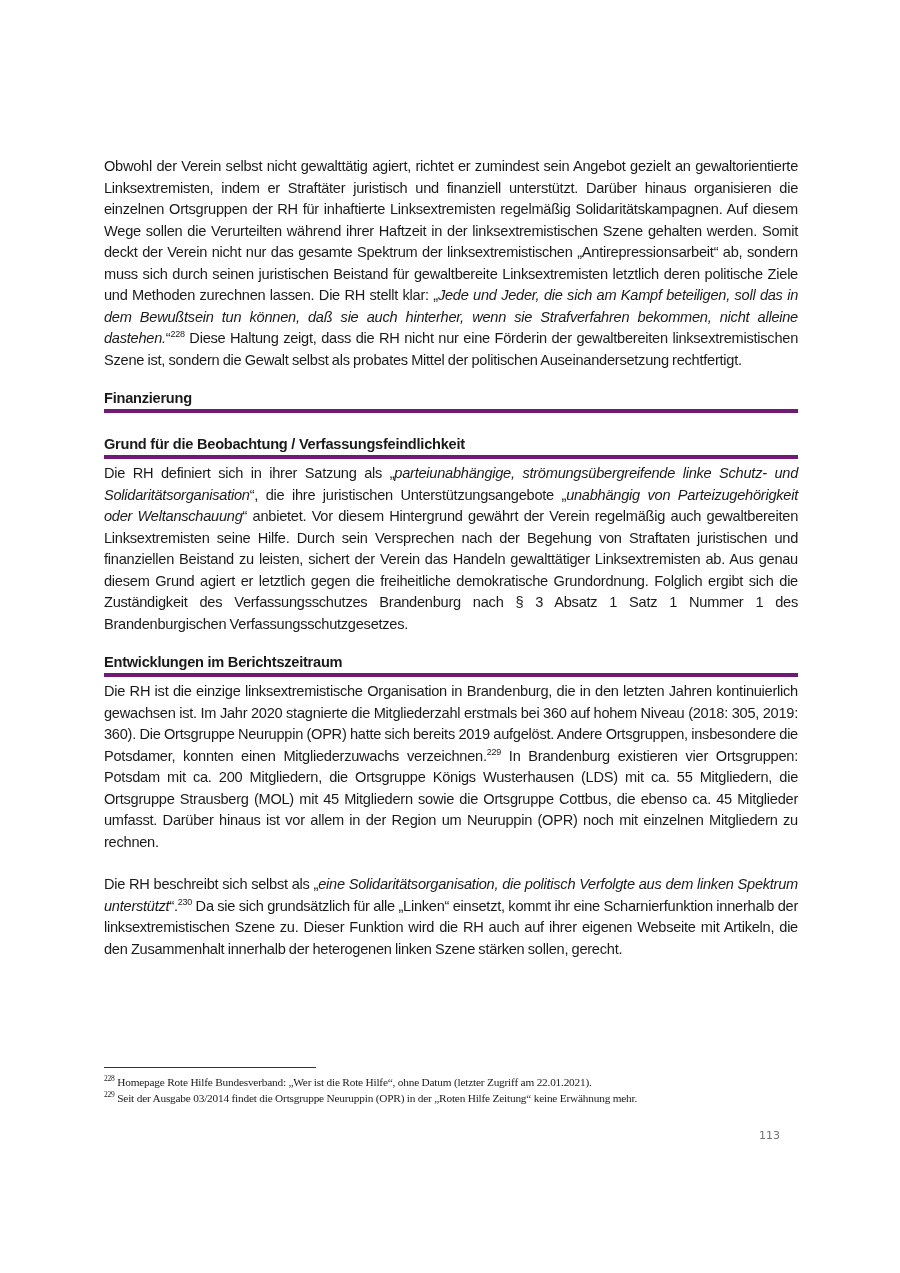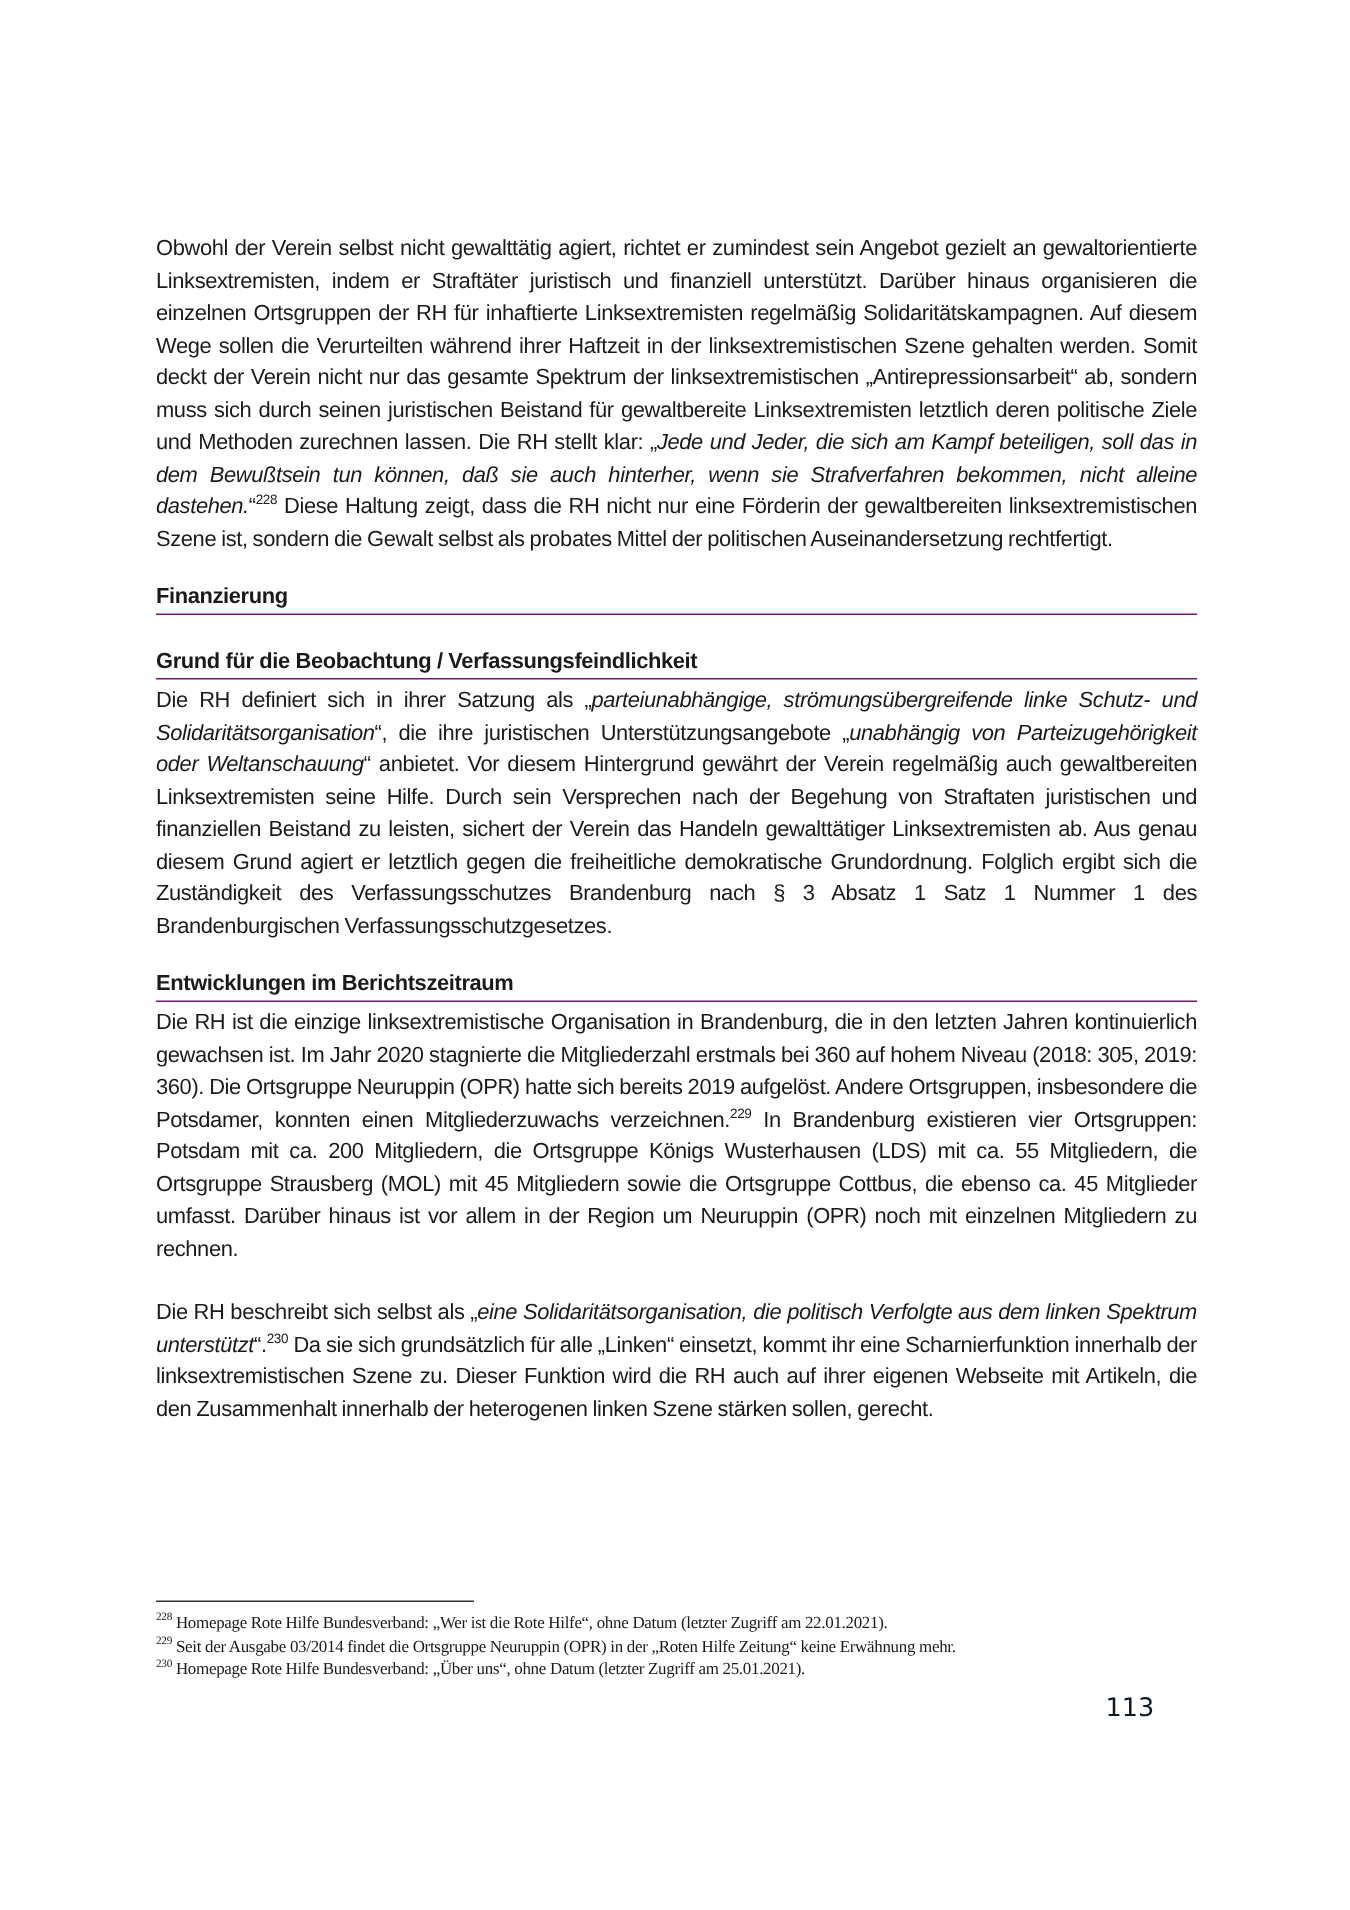--- a/index.html
+++ b/index.html
@@ -5,29 +5,29 @@
   html, body { margin: 0; padding: 0; background: #ffffff; }
   body { width: 900px; height: 1273px; position: relative; overflow: hidden;
          font-family: "Liberation Sans", sans-serif; color: #1a1a1a; }
   .page { position: absolute; left: 0; top: 0; width: 900px; height: 959px; background: #fff; }
   .content { position: absolute; left: 104px; top: 156px; width: 694px; }
   p.body { margin: 0; font-size: 14.6px; line-height: 21.5px; text-align: justify;
            letter-spacing: -0.25px; word-spacing: -0.5px; font-stretch: condensed; }
   p.body i { font-style: italic; }
   sup { font-size: 9px; line-height: 0; vertical-align: super; }
   .heading { margin: 0; font-size: 14.6px; font-weight: bold; line-height: 20px;
-             border-bottom: 1px solid #701a75; padding-bottom: 1px; letter-spacing: -0.25px; }
+             border-bottom: 4px solid #701a75; padding-bottom: 1px; letter-spacing: -0.25px; }
   .gap-after-para { height: 17px; }
   .gap-after-head { height: 4px; }
   .footnote-rule { position: absolute; left: 104px; top: 1067px; width: 212px; height: 1px; background: #333; }
   .footnotes { position: absolute; left: 104px; top: 1075px; width: 700px; font-family: Liberation Serif, serif; }
   .fn { margin: 0; font-size: 11.3px; line-height: 15.5px; letter-spacing: -0.2px; white-space: nowrap; }
   .fn sup { font-size: 7.5px; }
-  .page-num { position: absolute; left: 737px; top: 1129px; font-family: "DejaVu Sans", sans-serif;
-              font-size: 17px; color: #0f172a; }
+  .page-num { position: absolute; left: 759px; top: 1129px; font-family: "DejaVu Sans", sans-serif;
+              font-size: 11px; color: #737373; }
 </style>
 </head>
 <body>
 
 <div class="page">
   <div class="content">
 
     <p class="body"><span>Obwohl der Verein selbst nicht gewalttätig agiert, richtet er zumindest sein Angebot gezielt an gewaltorientierte Linksextremisten, indem er Straftäter juristisch und finanziell unterstützt. Darüber hinaus organisieren die einzelnen Ortsgruppen der RH für inhaftierte Linksextremisten regelmäßig Solidaritätskampagnen. Auf diesem Wege sollen die Verurteilten während ihrer Haftzeit in der linksextremistischen Szene gehalten werden. Somit deckt der Verein nicht nur das gesamte Spektrum der linksextremistischen „Antirepressionsarbeit“ ab, sondern muss sich durch seinen juristischen Beistand für gewaltbereite Linksextremisten letztlich deren politische Ziele und Methoden zurechnen lassen. Die RH stellt klar: „</span><i>Jede und Jeder, die sich am Kampf beteiligen, soll das in dem Bewußtsein tun können, daß sie auch hinterher, wenn sie Strafverfahren bekommen, nicht alleine dastehen.</i><span>“</span><sup>228</sup><span> Diese Haltung zeigt, dass die RH nicht nur eine Förderin der gewaltbereiten linksextremistischen Szene ist, sondern die Gewalt selbst als probates Mittel der politischen Auseinandersetzung rechtfertigt.</span></p>
 
     <div class="gap-after-para"></div>
@@ -45,17 +45,16 @@
     <p class="body"><span>Die RH ist die einzige linksextremistische Organisation in Brandenburg, die in den letzten Jahren kontinuierlich gewachsen ist. Im Jahr 2020 stagnierte die Mitgliederzahl erstmals bei 360 auf hohem Niveau (2018: 305, 2019: 360). Die Ortsgruppe Neuruppin (OPR) hatte sich bereits 2019 aufgelöst. Andere Ortsgruppen, insbesondere die Potsdamer, konnten einen Mitgliederzuwachs verzeichnen.</span><sup>229</sup><span> In Brandenburg existieren vier Ortsgruppen: Potsdam mit ca. 200 Mitgliedern, die Ortsgruppe Königs Wusterhausen (LDS) mit ca. 55 Mitgliedern, die Ortsgruppe Strausberg (MOL) mit 45 Mitgliedern sowie die Ortsgruppe Cottbus, die ebenso ca. 45 Mitglieder umfasst. Darüber hinaus ist vor allem in der Region um Neuruppin (OPR) noch mit einzelnen Mitgliedern zu rechnen.</span></p>
 
     <div class="gap-after-para" style="height:21px"></div>
     <p class="body"><span>Die RH beschreibt sich selbst als „</span><i>eine Solidaritätsorganisation, die politisch Verfolgte aus dem linken Spektrum unterstützt</i><span>“.</span><sup>230</sup><span> Da sie sich grundsätzlich für alle „Linken“ einsetzt, kommt ihr eine Scharnierfunktion innerhalb der linksextremistischen Szene zu. Dieser Funktion wird die RH auch auf ihrer eigenen Webseite mit Artikeln, die den Zusammenhalt innerhalb der heterogenen linken Szene stärken sollen, gerecht.</span></p>
   </div>
 
   <div class="footnote-rule"></div>
   <div class="footnotes">
     <p class="fn"><sup>228</sup><span> Homepage Rote Hilfe Bundesverband: „Wer ist die Rote Hilfe“, ohne Datum (letzter Zugriff am 22.01.2021).</span></p>
     <p class="fn"><sup>229</sup><span> Seit der Ausgabe 03/2014 findet die Ortsgruppe Neuruppin (OPR) in der „Roten Hilfe Zeitung“ keine Erwähnung mehr.</span></p>
-    <p class="fn"><sup>230</sup><span>  Homepage Rote Hilfe Bundesverband: „Über uns“, ohne Datum (letzter Zugriff am 25.01.2021).</span></p>
   </div>
 
   <div class="page-num">113</div>
 </div>
 
 </body></html>

